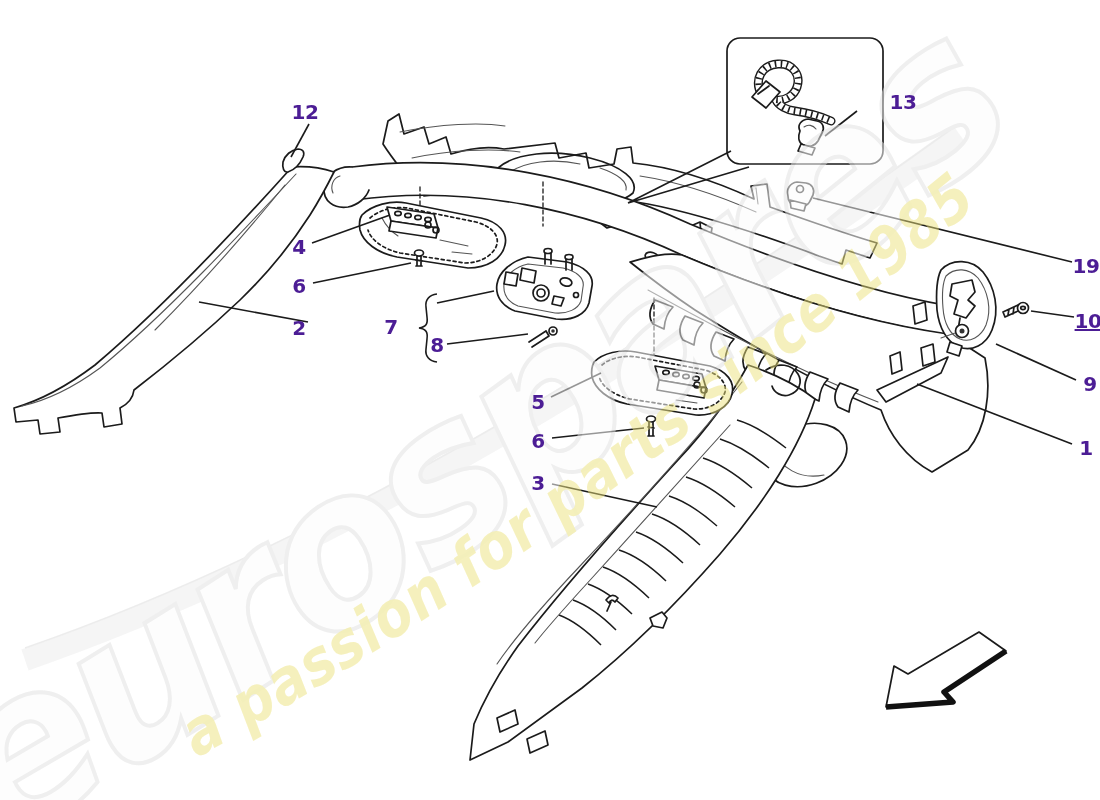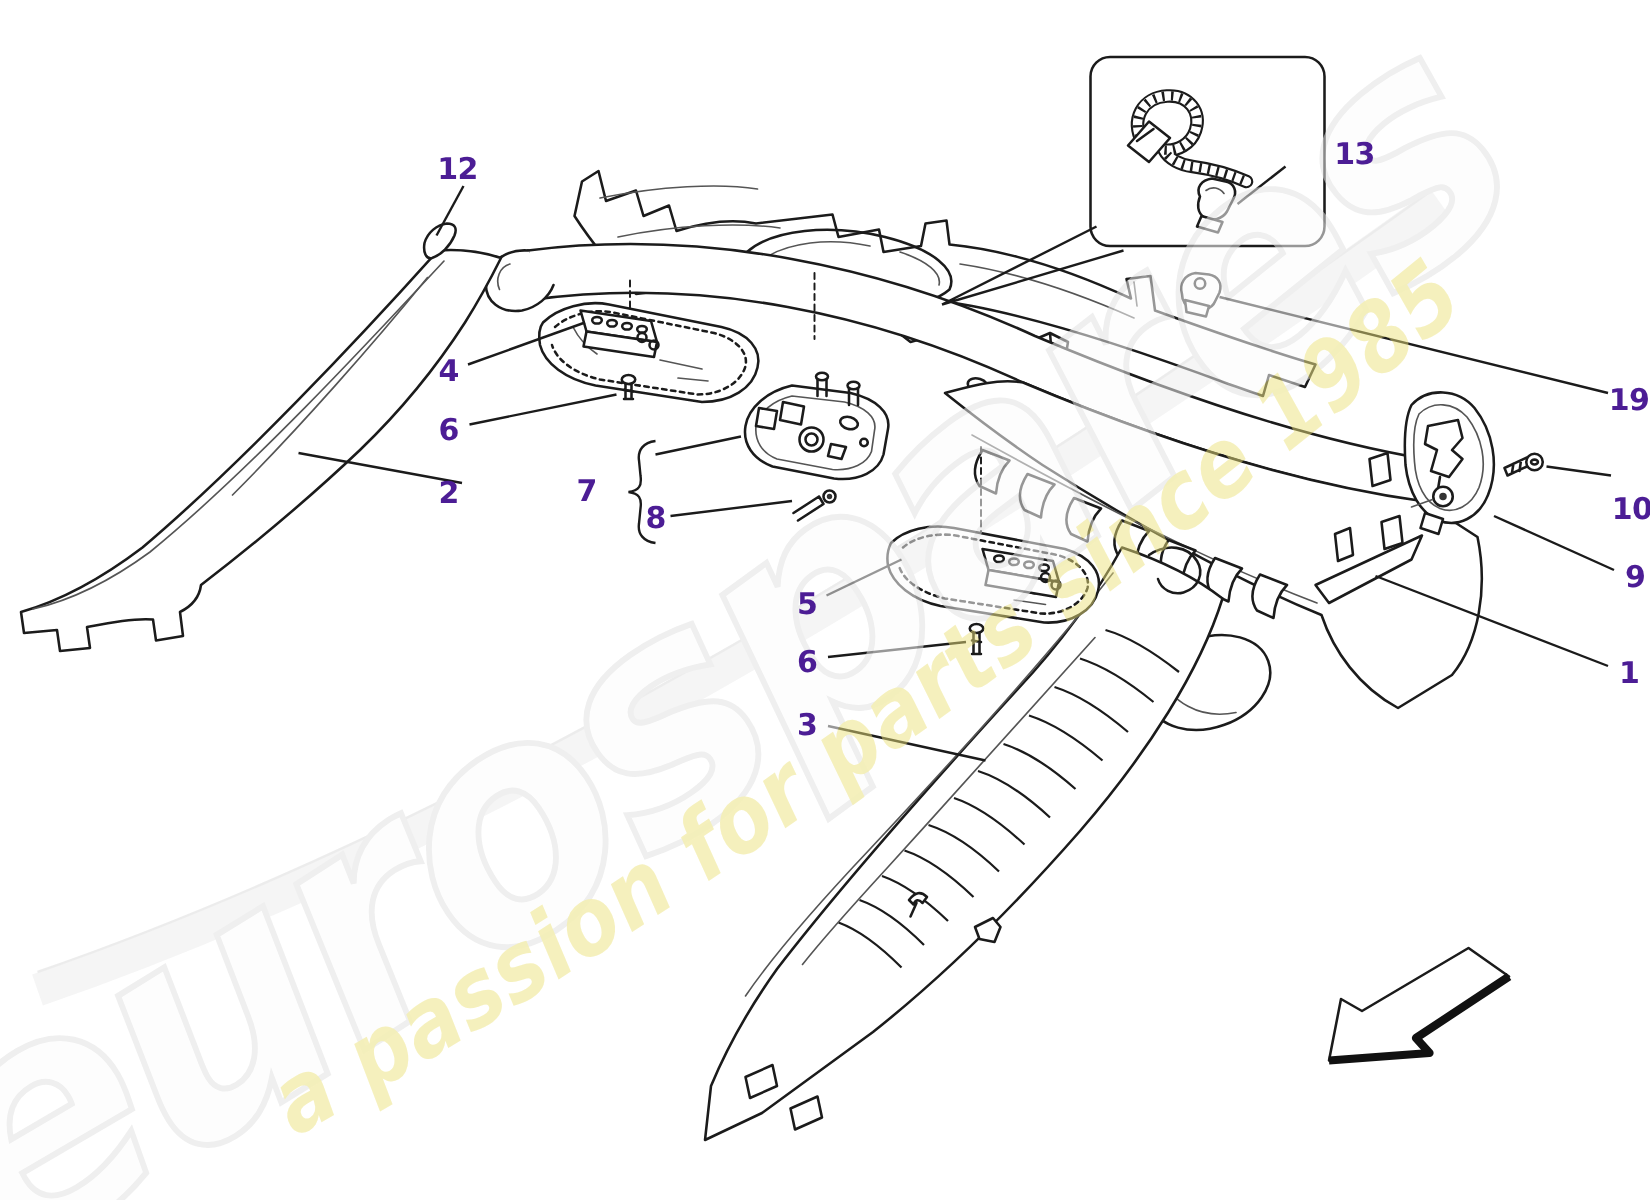--- a/index.html
+++ b/index.html
@@ -236,16 +236,16 @@
   <div class="lbl" style="left:299px;top:247px;">4</div>
   <div class="lbl" style="left:299px;top:286px;">6</div>
   <div class="lbl" style="left:299px;top:328px;">2</div>
   <div class="lbl" style="left:391px;top:327px;">7</div>
   <div class="lbl" style="left:437px;top:345px;">8</div>
   <div class="lbl" style="left:538px;top:402px;">5</div>
   <div class="lbl" style="left:538px;top:441px;">6</div>
   <div class="lbl" style="left:538px;top:483px;">3</div>
   <div class="lbl" style="left:903px;top:102px;">13</div>
   <div class="lbl" style="left:1086px;top:266px;">19</div>
-  <div class="lbl" style="left:1088px;top:339px;">10</div>
+  <div class="lbl" style="left:1088px;top:321px;text-decoration:underline;">10</div>
   <div class="lbl" style="left:1090px;top:384px;">9</div>
   <div class="lbl" style="left:1086px;top:448px;">1</div>
 </div>
 
 </body></html>

